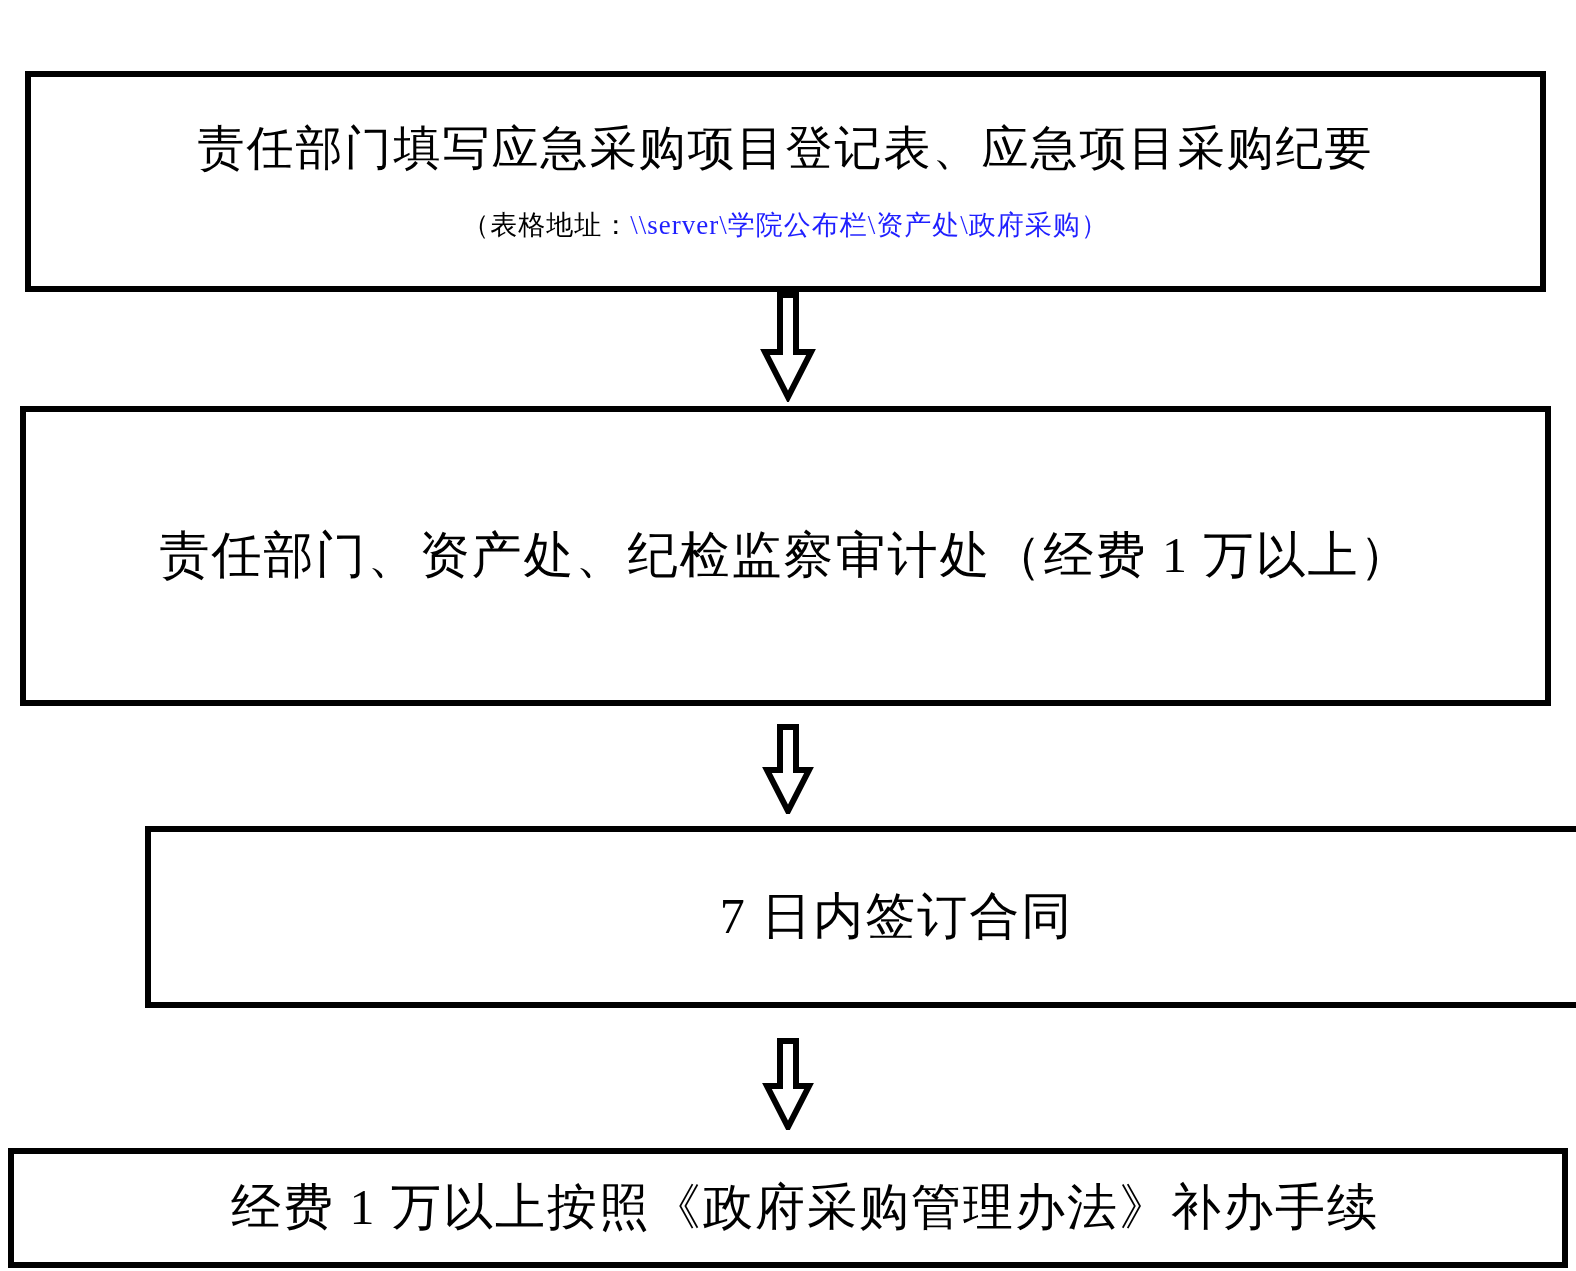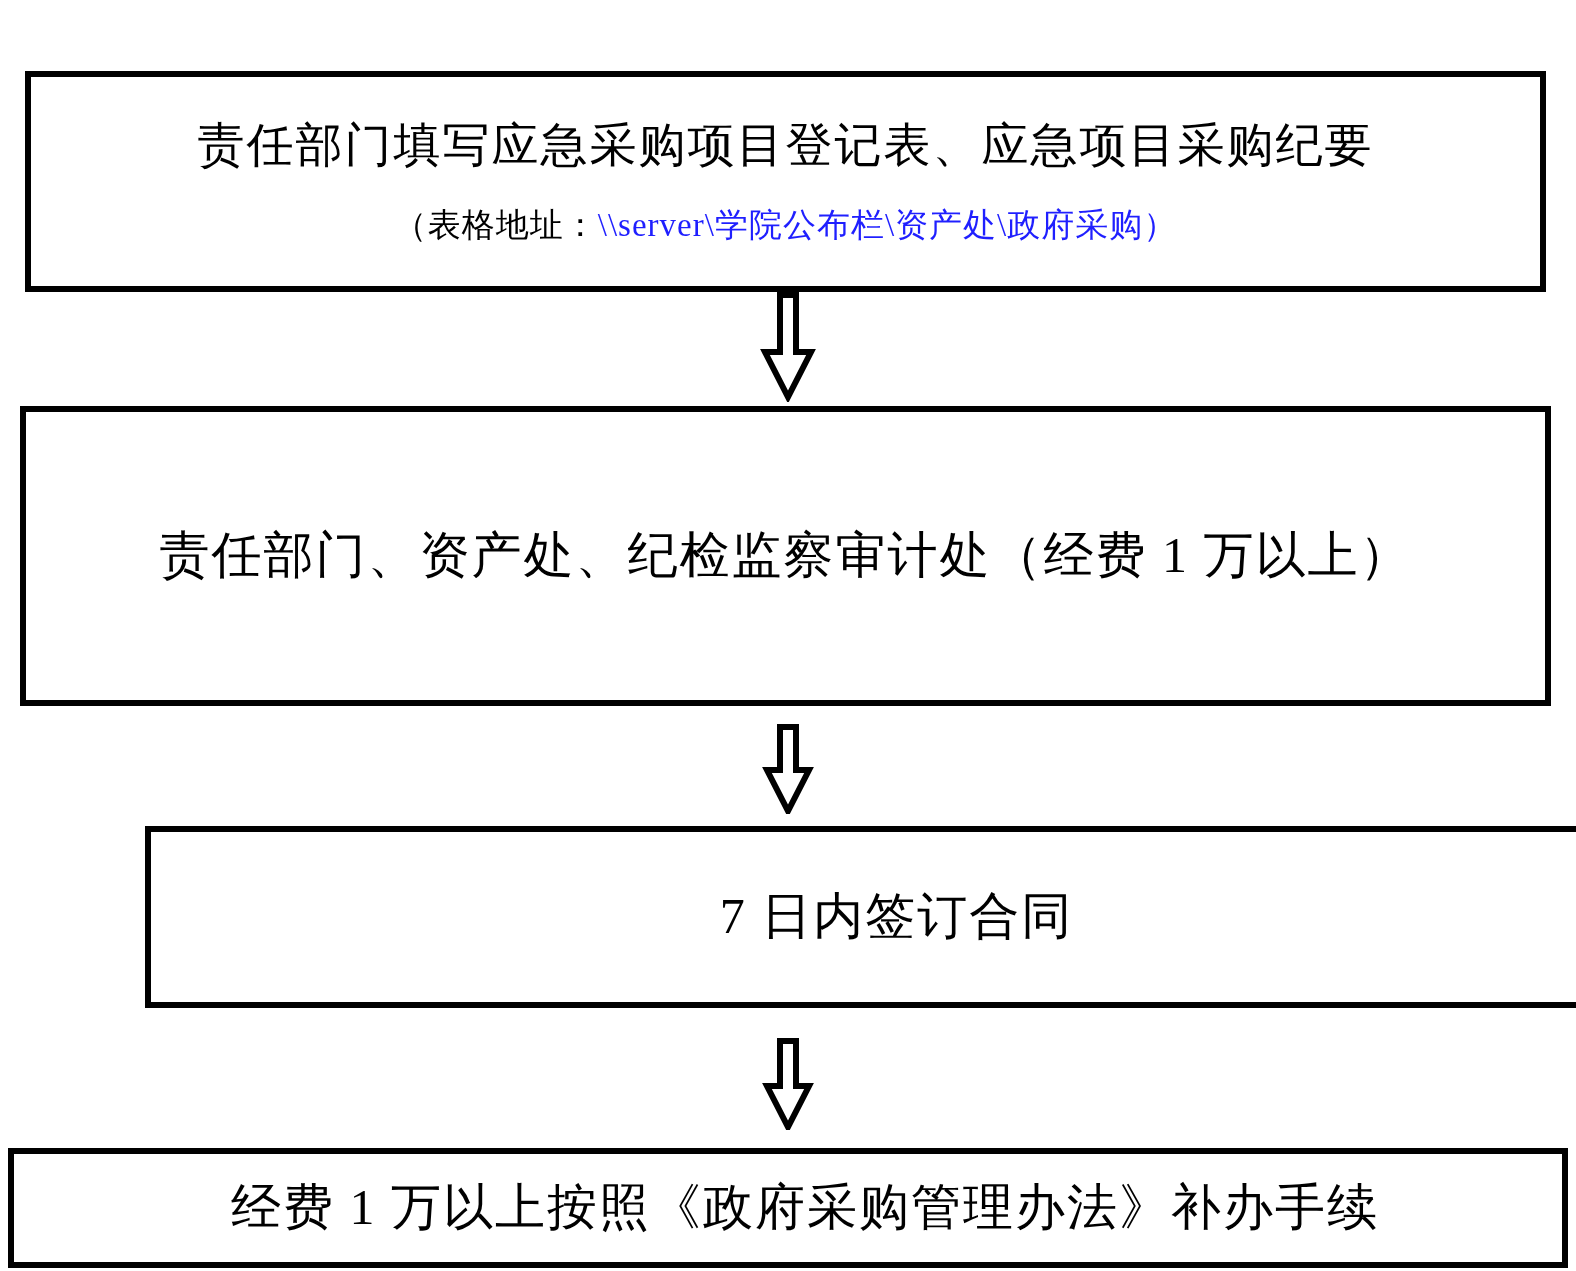--- a/index.html
+++ b/index.html
@@ -28,21 +28,21 @@
     text-align: center;
     color: #000000;
   }
   .box-1 { left: 25px;  top: 35px;   width: 1521px; height: 221px; gap: 34px; }
   .box-2 { left: 20px;  top: 370px;  width: 1531px; height: 300px; gap: 52px; text-align: center; }
   .box-3 { left: 145px; top: 790px;  width: 1503px; height: 182px; }
   .box-4 { left: 8px;   top: 1112px; width: 1560px; height: 120px; padding-left: 34px; }
 
   .title-lg   { font-size: 47px; line-height: 1.15; letter-spacing: 2px; }
   .title-xl   { font-size: 50px; line-height: 1.15; letter-spacing: 2px; }
-  .subtitle   { font-size: 33px; line-height: 1.2;  letter-spacing: 1px; }
+  .subtitle   { font-size: 27px; line-height: 1.2;  letter-spacing: 1px; }
   .link-text  { color: #1f1fff; }
 
   .arrow {
     position: absolute;
     left: 50%;
     transform: translateX(-50%);
     display: block;
     line-height: 0;
   }
   .arrow-1 { top: 256px; }

